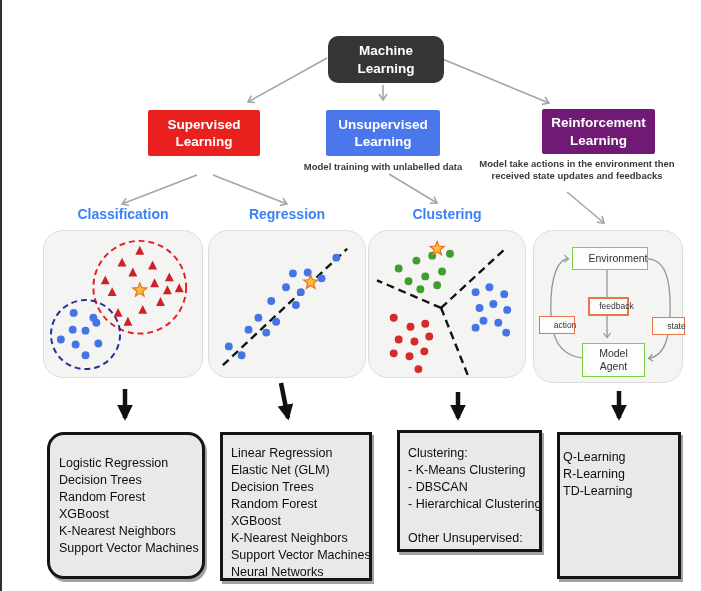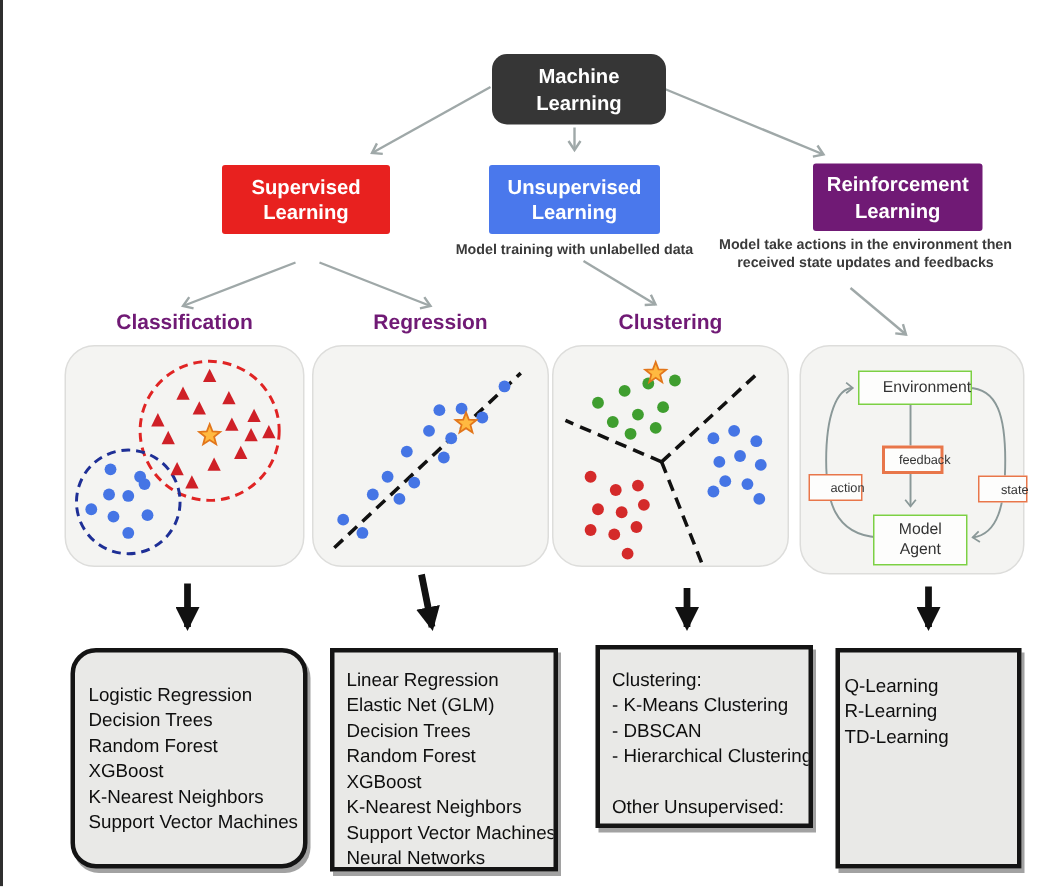--- a/index.html
+++ b/index.html
@@ -2,21 +2,21 @@
 <html><head>
 <meta charset="utf-8">
 <style>
   html,body{margin:0;padding:0;background:#fff;}
   .canvas{position:relative;width:701px;height:591px;background:#ffffff;font-family:"Liberation Sans",sans-serif;overflow:hidden;}
   .edge-left{position:absolute;left:0;top:0;width:2px;height:591px;background:#2f2f2f;}
   .overlay{position:absolute;left:0;top:0;}
   .node{position:absolute;display:flex;align-items:center;justify-content:center;text-align:center;color:#fff;font-weight:bold;font-size:13.5px;line-height:1.28;border-radius:2px;box-sizing:border-box;padding:2px 8px;}
   .root-node{background:#363636;border-radius:10px;}
   .caption{position:absolute;font-size:9.5px;font-weight:bold;color:#3a3a3a;text-align:center;line-height:1.3;}
-  .section-title{position:absolute;top:206px;font-size:14px;font-weight:bold;color:#701a75;text-align:center;}
+  .section-title{position:absolute;top:206px;font-size:14px;font-weight:bold;color:#3b82f6;text-align:center;}
   .panel{position:absolute;background:#f4f4f2;border:1.5px solid #dddddb;border-radius:20px;box-sizing:border-box;}
   .panel svg{display:block;width:100%;height:100%;}
   .algo-box{position:absolute;background:#e9e9e7;border:3px solid #141414;box-shadow:2px 3px 0 rgba(70,70,70,.5);box-sizing:border-box;font-size:12.5px;color:#0e0e0e;overflow:hidden;}
   .algo-line{line-height:17px;white-space:nowrap;}
   .rl-wrap{position:absolute;left:0;top:0;width:100%;height:100%;}
   .rl-box{position:absolute;background:#fdfdfc;display:flex;align-items:center;justify-content:center;text-align:center;color:#333;box-sizing:border-box;line-height:1.25;padding-left:16px;}
   .rl-green{border:1.5px solid #7cd044;font-size:10.5px;}
   .rl-orange{border:1.5px solid #e8764a;font-size:8.5px;margin-top:18px;}
 </style>
 </head>

